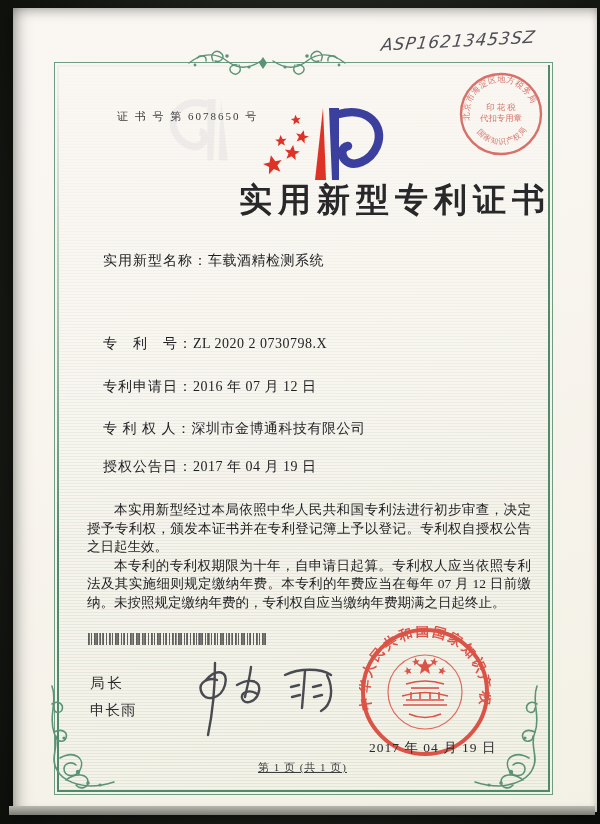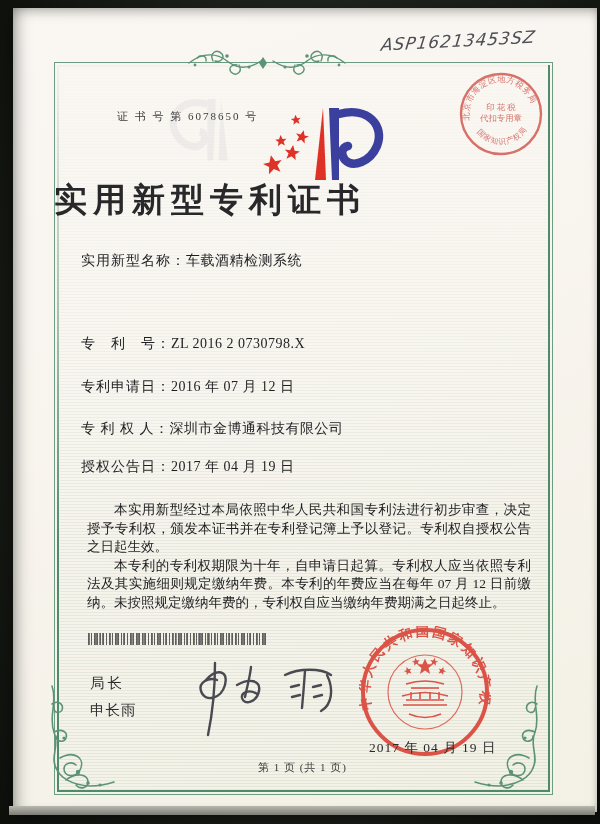--- a/index.html
+++ b/index.html
@@ -44,25 +44,25 @@
     font-style:italic;font-size:17px;color:#4e4e55;letter-spacing:1px;
     transform:rotate(-3deg) skewX(-10deg);white-space:nowrap;
   }
   .cert-no{
     position:absolute;left:75px;top:101px;font-size:11px;color:#3a3a3a;
     letter-spacing:2px;white-space:nowrap;margin-left:29px;
   }
   .logo{position:absolute;left:240px;top:94px;}
   .ghost-logo{position:absolute;left:148px;top:86px;opacity:.07;transform:scaleX(-1);}
   .title{
-    position:absolute;left:41px;top:170px;width:497px;text-align:left;
+    position:absolute;left:41px;top:170px;width:497px;text-align:right;
     font-size:33px;font-weight:600;letter-spacing:6px;color:#28282a;white-space:nowrap;
   }
   .field{
-    position:absolute;left:68px;font-size:14px;color:#1f1f22;white-space:nowrap;
+    position:absolute;left:90px;font-size:14px;color:#1f1f22;white-space:nowrap;
     letter-spacing:.5px;
   }
   .field .lab{letter-spacing:1px;}
   .body-text{
     position:absolute;left:74px;top:477px;width:444px;
     font-size:13.5px;line-height:18.5px;color:#1e1e20;text-align:justify;margin-top:16px;
   }
   .body-text p{margin:0;text-indent:2em;}
   .barcode{
     position:absolute;left:75px;top:625px;width:178px;height:12px;opacity:.75;
@@ -81,21 +81,21 @@
   }
   .signature{position:absolute;left:162px;top:645px;opacity:.88;}
   .office-seal{position:absolute;left:346px;top:618px;opacity:.85;}
   .tax-seal{position:absolute;left:445px;top:63px;opacity:.8;}
   .issue-date{
     position:absolute;left:356px;top:731px;font-size:13.5px;color:#2a2a2c;
     letter-spacing:1px;white-space:nowrap;z-index:5;
   }
   .page-num{
     position:absolute;left:41px;top:752px;width:497px;text-align:center;
-    font-size:11px;color:#3c3c3e;letter-spacing:1px;
+    font-size:11px;color:#3c3c3e;letter-spacing:1px;text-decoration:underline;
   }
   .orn{position:absolute;}
   .orn.top{left:174px;top:36px;}
   .orn.bl{left:29px;top:676px;}
   .orn.br{left:454px;top:676px;transform:scaleX(-1);}
 </style>
 </head>
 <body>
 
 <svg width="0" height="0" style="position:absolute" aria-hidden="true">
@@ -166,21 +166,21 @@
     <polygon points="76,6 86,6 86,78 79,78" fill="#3b3f9d"></polygon>
     <path d="M 86,12 C 115,4 132,24 124,44 C 117,60 100,66 92,58 C 87,52 89,45 95,44" stroke="#3b3f9d" stroke-width="8.5" fill="none" stroke-linecap="round"></path>
   </svg>
 
   <div class="title">实用新型专利证书</div>
 
   <div class="field" style="top:244px">
     <span class="lab">实用新型名称：</span><span>车载酒精检测系统</span>
   </div>
   <div class="field" style="top:327px">
-    <span class="lab">专　利　号：</span><span>ZL 2016 2 0730798.X</span>
+    <span class="lab">专　利　号：</span><span>ZL 2020 2 0730798.X</span>
   </div>
   <div class="field" style="top:370px">
     <span class="lab">专利申请日：</span><span>2016 年 07 月 12 日</span>
   </div>
   <div class="field" style="top:412px">
     <span class="lab">专 利 权 人：</span><span>深圳市金博通科技有限公司</span>
   </div>
   <div class="field" style="top:450px">
     <span class="lab">授权公告日：</span><span>2017 年 04 月 19 日</span>
   </div>

